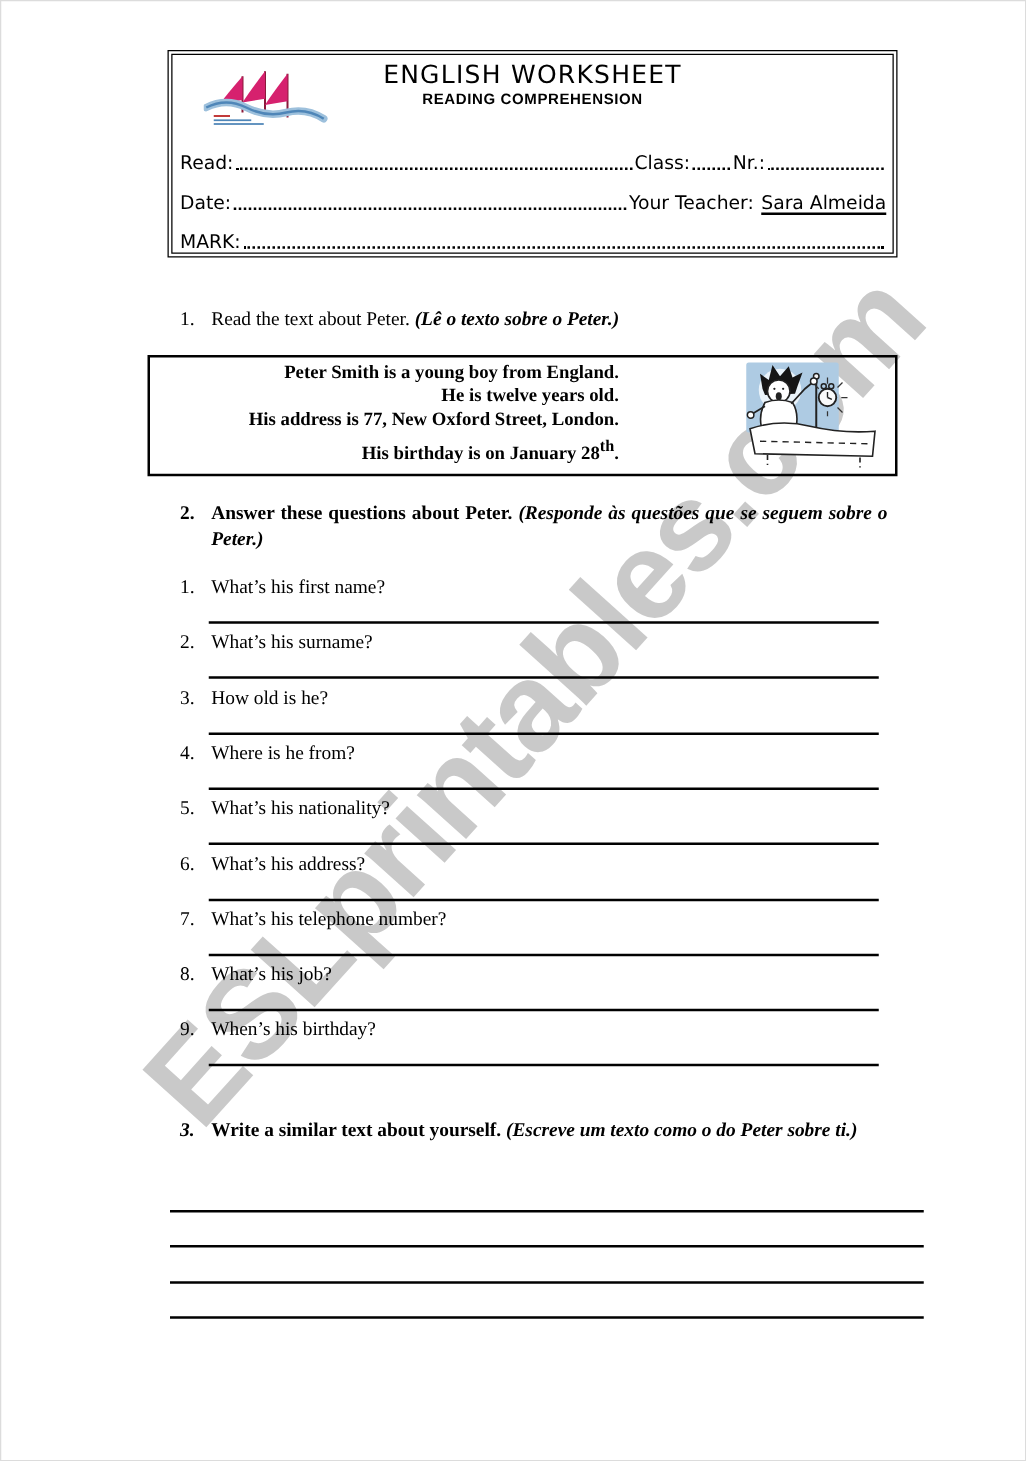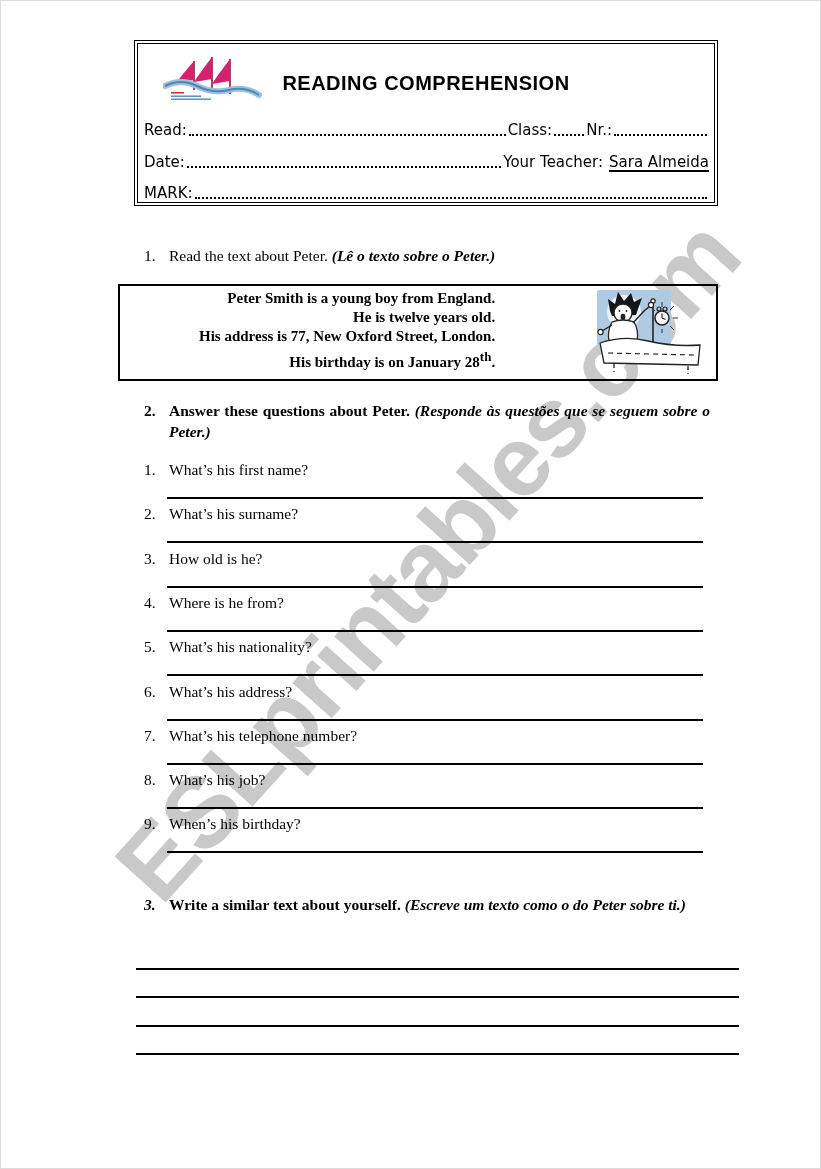--- a/index.html
+++ b/index.html
@@ -15,21 +15,21 @@
     font-family:"Liberation Sans", sans-serif; font-weight:bold;
     font-size:100px; letter-spacing:-2px; color:var(--wm,#909090);
     opacity:.48; white-space:nowrap; pointer-events:none;
   }
   .content { position:absolute; inset:0; z-index:2; }
   
   .header-box { position:absolute; left:133px; top:39px; width:582px; height:164px; border:1px solid #000; }
   .header-inner { position:absolute; inset:2px; border:1px solid #000; }
   .comic { font-family:"DejaVu Sans", sans-serif; }
   .hb-title { position:absolute; left:0; right:0; top:6px; text-align:center; font-size:20px; letter-spacing:1px; }
-  .hb-sub { position:absolute; left:0; right:0; top:31px; text-align:center; font-family:"Liberation Sans", sans-serif; font-weight:800; font-size:20px; letter-spacing:.5px; }
+  .hb-sub { position:absolute; left:0; right:0; top:31px; text-align:center; font-family:"Liberation Sans", sans-serif; font-weight:800; font-size:12px; letter-spacing:.5px; }
   .logo { position:absolute; left:28px; top:9px; }
   .hrow { position:absolute; left:9px; right:8px; display:flex; align-items:flex-end; height:19px; font-size:15px; white-space:nowrap; }
   .hrow .lbl { flex:0 0 auto; }
   .dots { flex:1 1 auto; border-bottom:2px dotted #000; height:0; margin:0 2px 3px 2px; }
   .dots.w30 { flex:0 0 30px; }
   .dots.w93 { flex:0 0 93px; }
   .teacher-name { margin-left:6px; text-decoration:underline; text-underline-offset:3px; text-decoration-thickness:1.5px; }
   .row-name { top:79px; } .row-date { top:111px; } .row-mark { top:142px; }
   
   .sec { position:absolute; left:143px; width:566px; font-size:15.5px; line-height:21px; }
@@ -71,20 +71,21 @@
         <path d="M31,11 Q18,26 13,33 L31,30 Z" fill="#d6216e"></path>
         <path d="M49,7  Q36,24 31,32 L49,29 Z" fill="#d6216e"></path>
         <path d="M67,9  Q54,26 49,34 L67,31 Z" fill="#d6216e"></path>
         <path d="M2,36 Q18,28 34,36 T66,40 T96,45" fill="none" stroke="#9dc0dc" stroke-width="6" stroke-linecap="round"></path>
         <path d="M2,36 Q18,28 34,36 T66,40 T96,45" fill="none" stroke="#4f86b8" stroke-width="2"></path>
         <rect x="8" y="42" width="13" height="1.6" fill="#c23a3a"></rect>
         <rect x="8" y="45.5" width="30" height="1.4" fill="#4f86b8"></rect>
         <rect x="8" y="48.5" width="40" height="1.4" fill="#4f86b8"></rect>
       </svg>
 
+      <div class="hb-title comic">ENGLISH WORKSHEET</div>
       <div class="hb-sub">READING COMPREHENSION</div>
 
       <div class="hrow comic row-name">
         <span class="lbl">Read:</span>
         <span class="dots"></span>
         <span class="lbl">Class:</span>
         <span class="dots w30"></span>
         <span class="lbl">Nr.:</span>
         <span class="dots w93"></span>
       </div>

